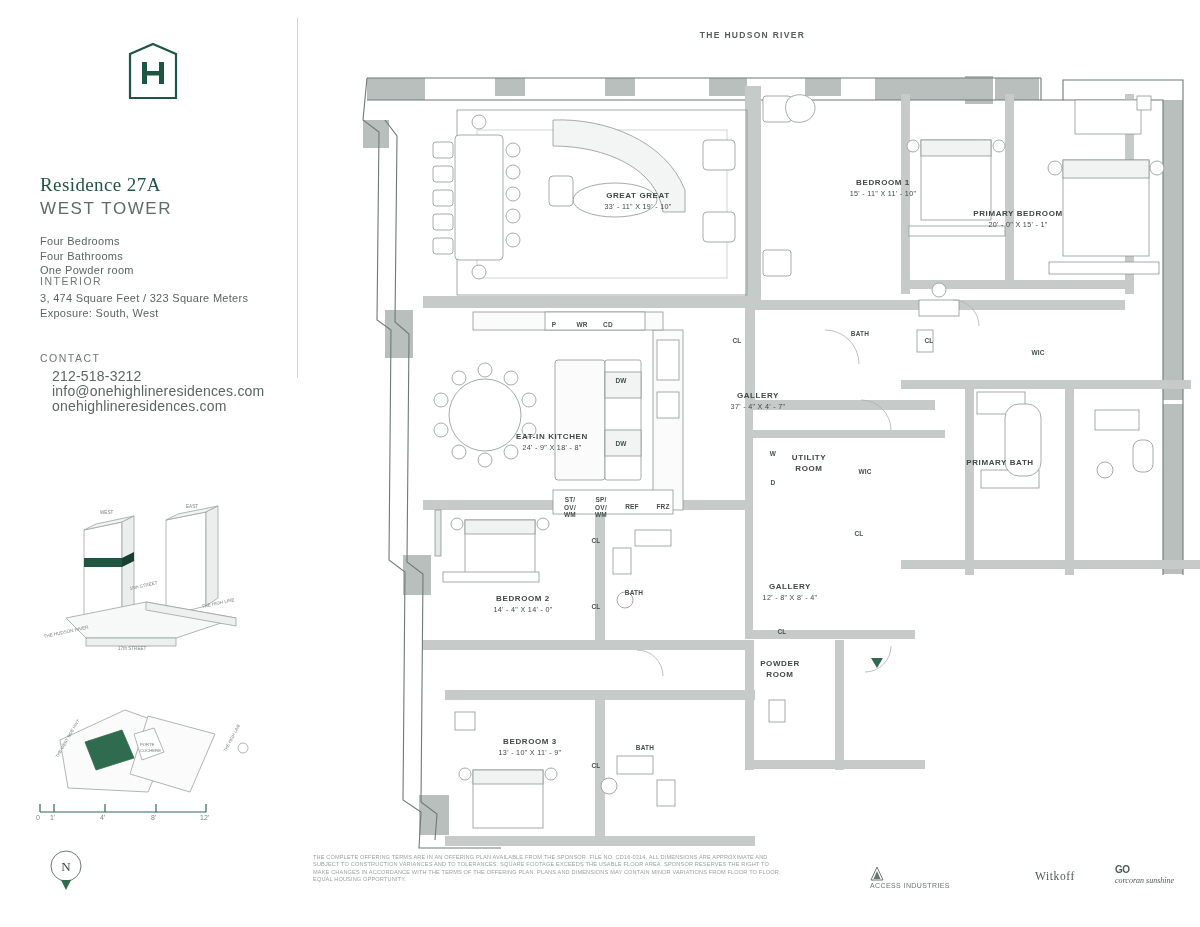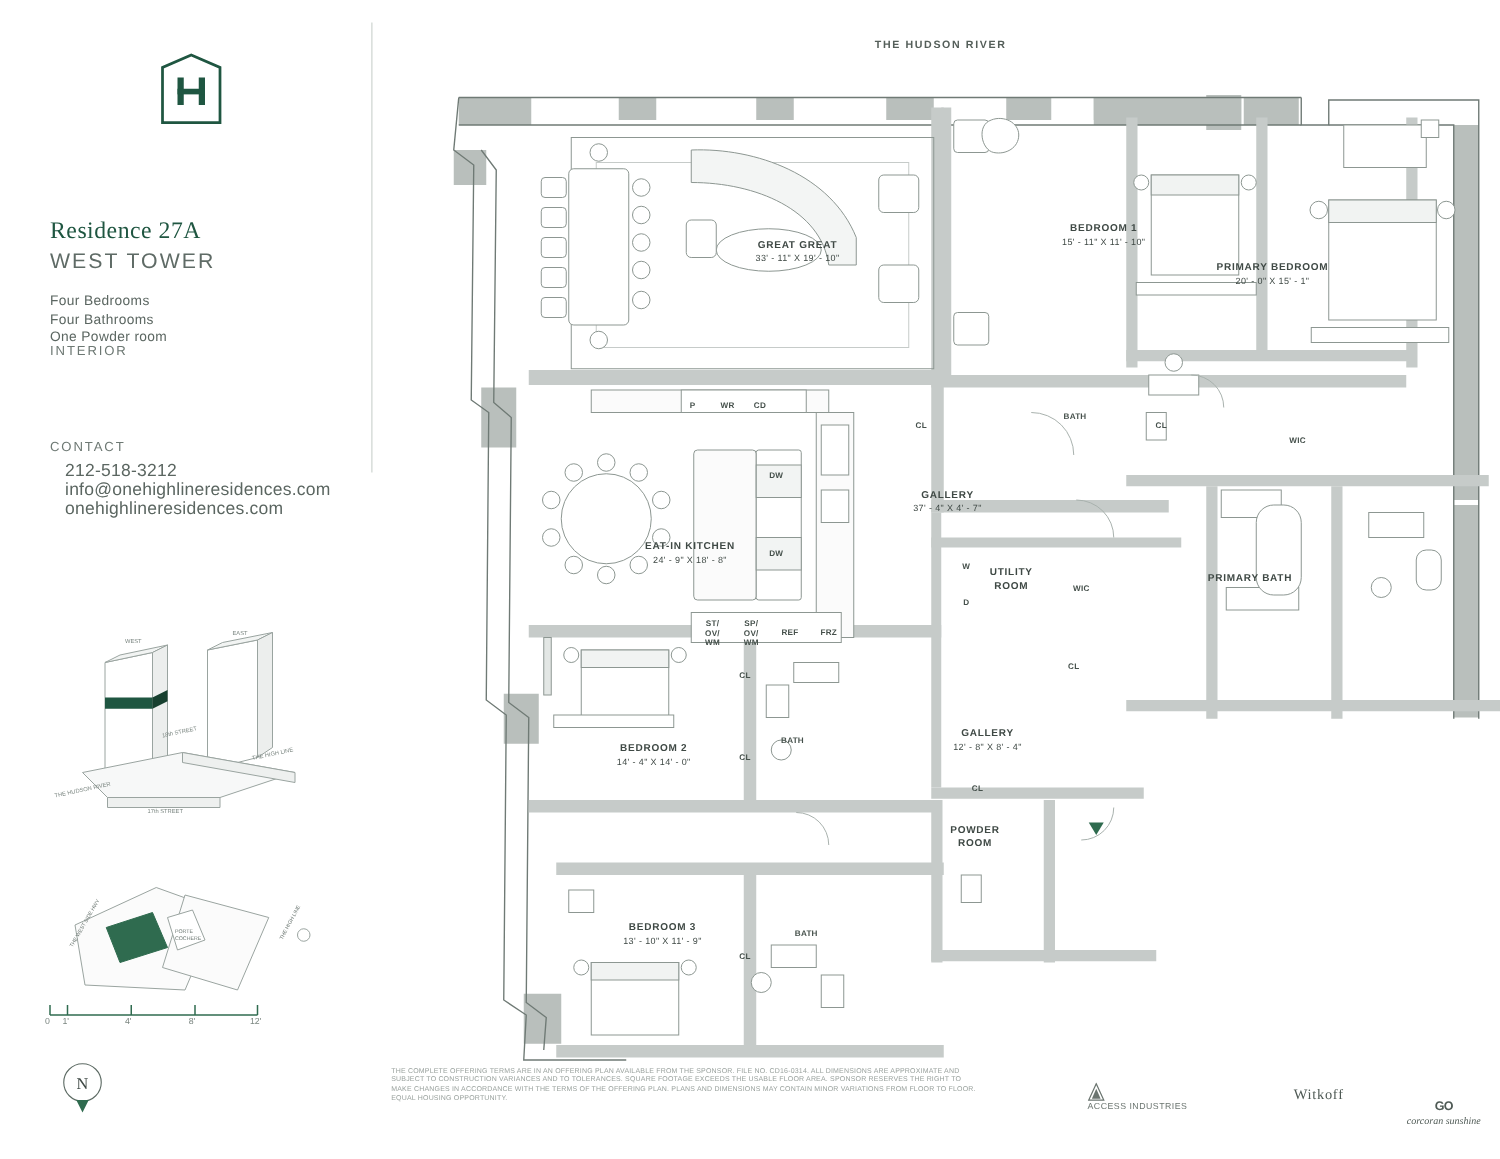--- a/index.html
+++ b/index.html
@@ -61,21 +61,21 @@
   .room-label .dim { font-weight:normal; font-size:7.2px; letter-spacing:0.3px; display:block; }
   .tiny { position:absolute; font-size:6.5px; color:#45504b; text-align:center; letter-spacing:0.2px; font-weight:bold;}
 
   .disclaimer {
     position:absolute; left:8px; top:854px; width:470px;
     font-size:5.6px; line-height:7.4px; color:#9aa29e; letter-spacing:0.15px;
   }
   .logos-row { position:absolute; right:10px; top:862px; width:330px; height:40px; }
   .logo-access { position:absolute; left:10px; top:4px; font-size:7px; color:#6b7570; letter-spacing:0.4px; }
   .logo-witkoff { position:absolute; left:175px; top:8px; font-size:11.5px; color:#4f5a55; letter-spacing:0.6px; font-family:"Liberation Serif", serif;}
-  .logo-corcoran { position:absolute; left:255px; top:2px; font-size:8px; color:#4f5a55; text-align:center; width:80px;margin-top:16px; }
+  .logo-corcoran { position:absolute; left:255px; top:2px; font-size:8px; color:#4f5a55; width:80px; }
   .logo-corcoran .cs-sub { font-family:"Liberation Serif", serif; font-style:italic; font-size:8px; display:block; margin-top:1px;}
   .logo-corcoran .cs-go { font-weight:bold; font-size:10px; letter-spacing:-0.5px;}
 
   svg { display:block; }
 </style>
 </head>
 <body>
 
 <div class="page">
 
@@ -96,20 +96,24 @@
     <div class="res-title">Residence 27A</div>
     <div class="res-tower">WEST TOWER</div>
 
     <div class="spec-list">
       <div>Four Bedrooms</div>
       <div>Four Bathrooms</div>
       <div>One Powder room</div>
     </div>
 
     <div class="interior-label">INTERIOR</div>
+    <div class="interior-list">
+      <div>3, 474 Square Feet / 323 Square Meters</div>
+      <div>Exposure: South, West</div>
+    </div>
 
     <div class="contact-label">CONTACT</div>
     <div class="contact-list">
       <div>212-518-3212</div>
       <div>info@onehighlineresidences.com</div>
       <div>onehighlineresidences.com</div>
     </div>
 
     <div class="tower-diagram">
       <svg width="240" height="160" viewBox="0 0 240 160">

